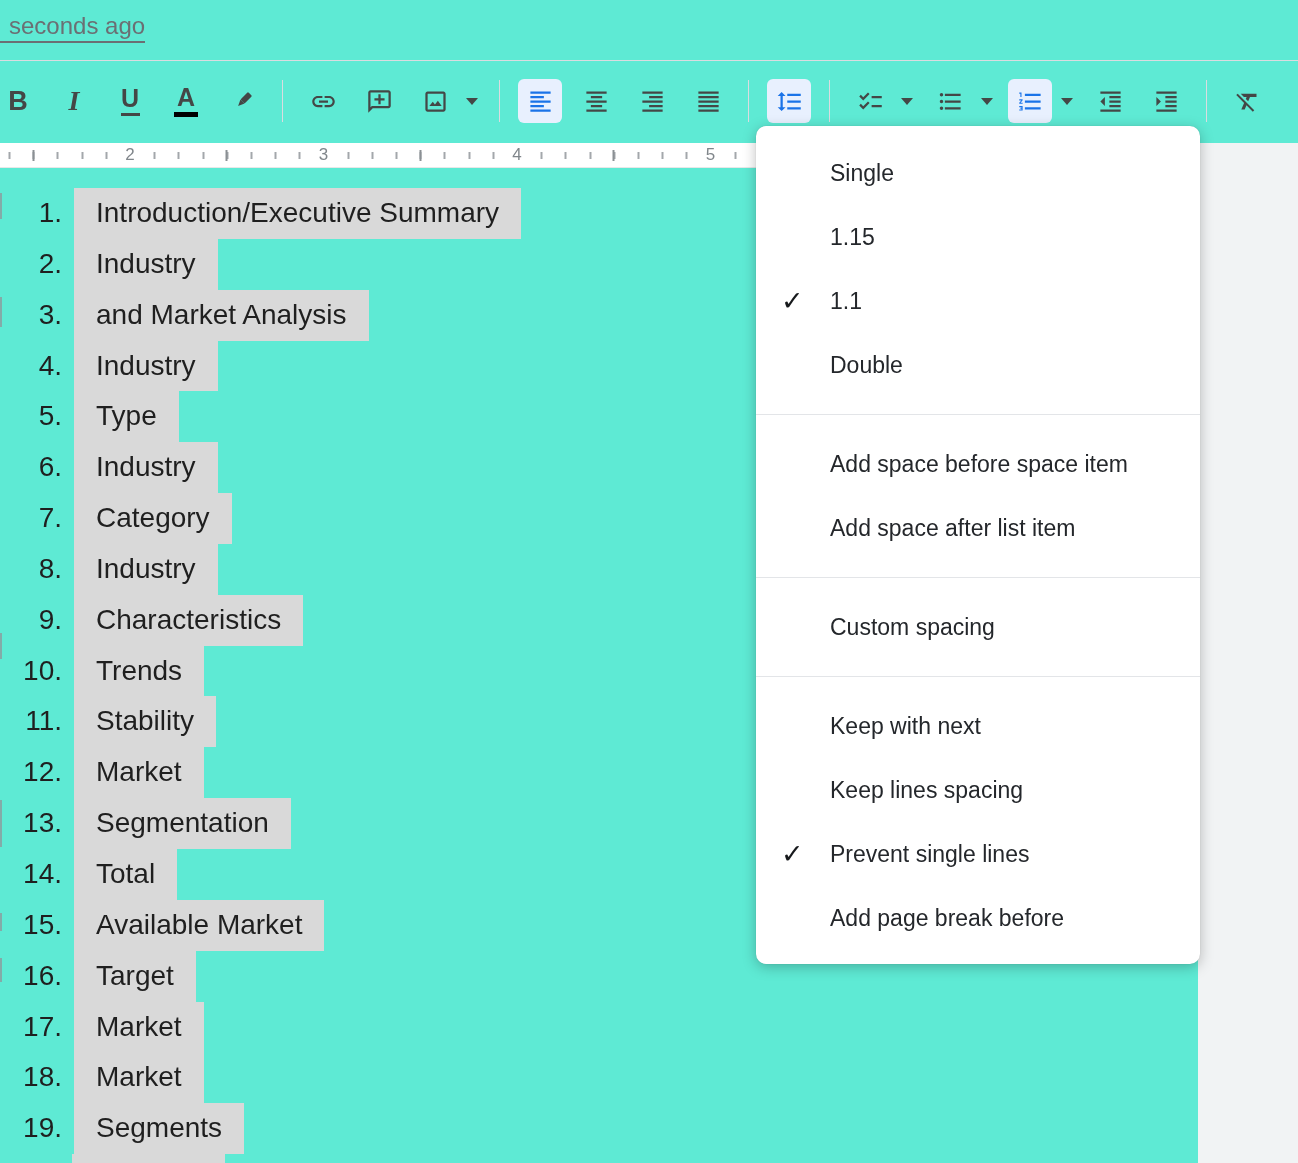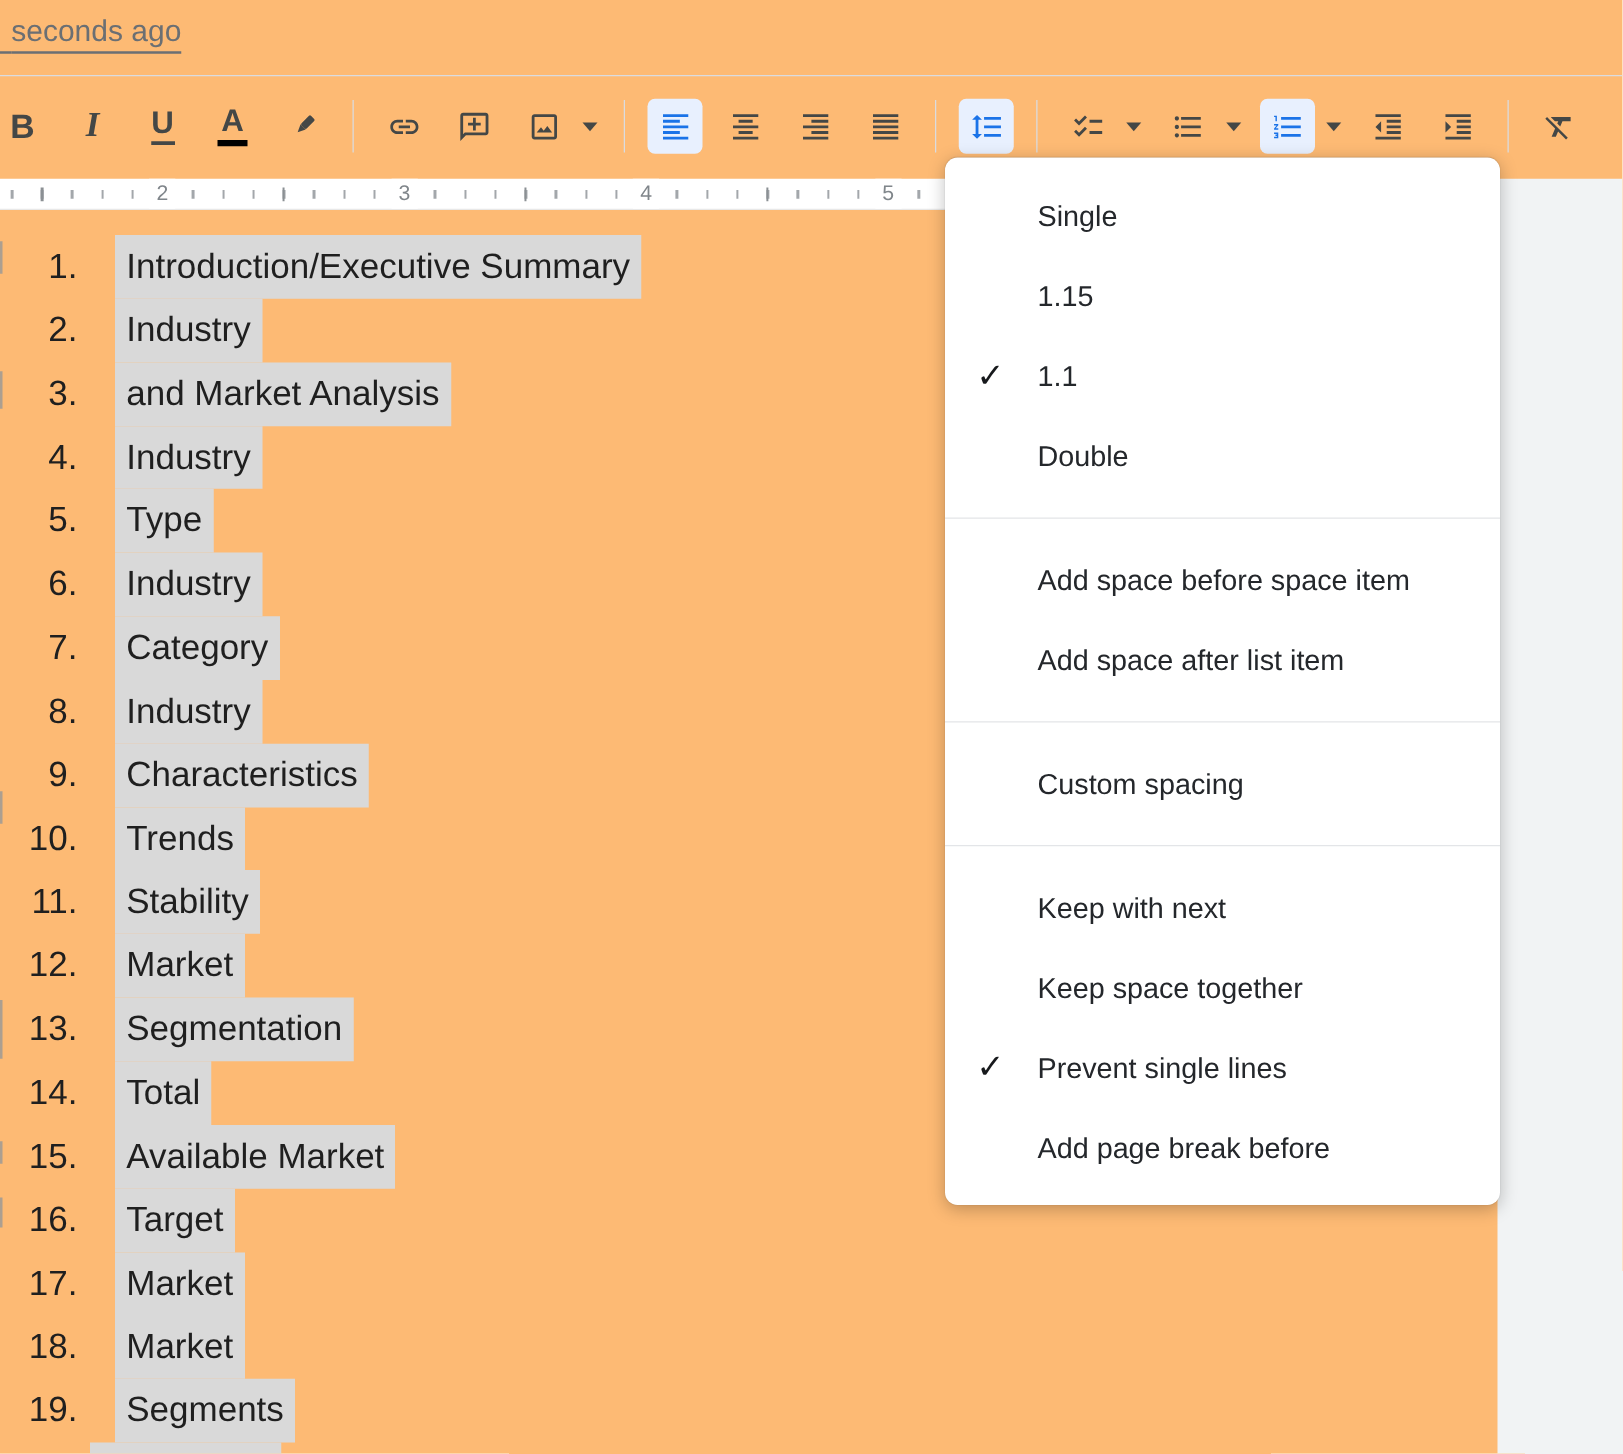--- a/index.html
+++ b/index.html
@@ -1,16 +1,16 @@
 <!DOCTYPE html>
 <html><head>
 <meta charset="utf-8">
 <style>
   html,body{margin:0;padding:0;background:#fff;}
-  #app{position:relative;width:1298px;height:1163px;overflow:hidden;background:#fdba74;
+  #app{position:relative;width:1298px;height:1163px;overflow:hidden;background:#5eead4;
        font-family:"Liberation Sans","DejaVu Sans",sans-serif;}
 
   
   .last-edit{position:absolute;top:12px;left:0;display:flex;align-items:flex-end;cursor:pointer;}
   .last-edit .lead{display:inline-block;width:9px;height:26px;border-bottom:2px solid #6b6f73;}
   .last-edit .txt{font-size:24px;color:#6b6f73;border-bottom:2px solid #6b6f73;padding-bottom:1px;}
   .top-border{position:absolute;top:60px;left:0;width:1298px;height:1px;background:#dadce0;}
 
   
   .toolbar{position:absolute;top:62px;left:-4px;height:78px;display:flex;align-items:center;gap:12px;}
@@ -44,21 +44,21 @@
   .ruler-num{position:absolute;top:0;height:24px;line-height:24px;font-size:17px;color:#80868b;
              background:#fff;padding:0 6px;transform:translateX(-50%);z-index:2;}
 
   
   .canvas-right{position:absolute;left:1198px;top:143px;width:100px;height:1020px;background:#f1f3f4;z-index:3;}
 
   
   .doc-list{position:absolute;top:188px;left:0;width:1198px;z-index:1;}
   .doc-row{display:flex;height:50.85px;line-height:50.85px;font-size:28px;color:#1f1f1f;}
   .doc-num{margin-left:16px;width:52px;text-align:right;box-sizing:border-box;padding-right:6px;flex:0 0 auto;}
-  .doc-text{margin-left:24px;padding:0 9px;white-space:nowrap;}
+  .doc-text{margin-left:6px;padding:0 22px;white-space:nowrap;}
   .sel-stub{position:absolute;left:72px;top:966.2px;width:153px;height:10px;}
   .sliver{position:absolute;left:0;width:2px;background:#90959a;opacity:.75;z-index:2;}
 
   
   .menu{position:absolute;left:756px;top:126px;width:444px;box-sizing:border-box;background:#fff;
         border-radius:10px;box-shadow:0 3px 14px rgba(0,0,0,.25),0 0 1px rgba(0,0,0,.2);
         padding:15px 0 14px 0;z-index:20;}
   .menu-item{position:relative;height:64px;display:flex;align-items:center;padding-left:74px;
              font-size:23px;color:#24272b;cursor:pointer;}
   .menu-check{position:absolute;left:25px;top:50%;transform:translateY(-50%);font-size:27px;
@@ -337,21 +337,21 @@
 <div class="menu-divider"></div>
   <div class="menu-item">
     <span class="menu-label">Custom spacing</span>
   </div>
 <div class="menu-divider"></div>
   <div class="menu-item">
     <span class="menu-label">Keep with next</span>
   </div>
 
   <div class="menu-item">
-    <span class="menu-label">Keep space together</span>
+    <span class="menu-label">Keep lines spacing</span>
   </div>
 
   <div class="menu-item">
     <span class="menu-label">Prevent single lines</span>
   <span class="menu-check">✓</span>
       </div>
 
   <div class="menu-item">
     <span class="menu-label">Add page break before</span>
   </div>

